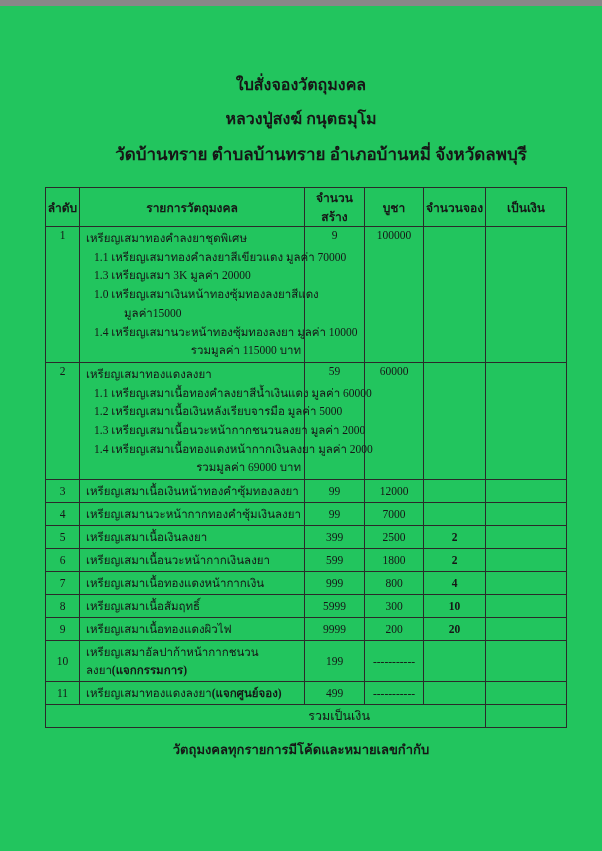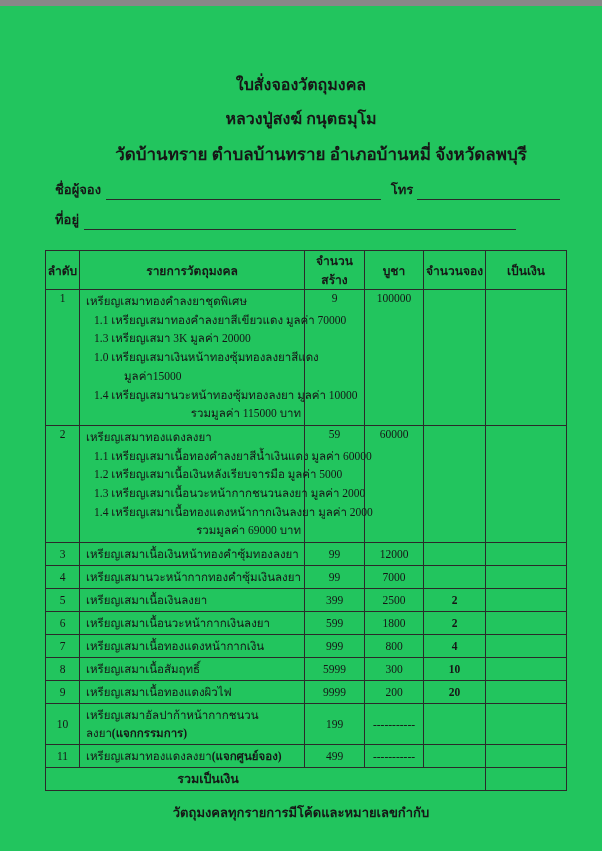--- a/index.html
+++ b/index.html
@@ -32,47 +32,35 @@
   td.c { text-align: center; }
   tr.single td { height: 22px; }
   td.item-cell { padding: 2px 3px 2px 6px; }
   .item-line { line-height: 18.7px; white-space: nowrap; }
   .sl { padding-left: 8px; }
   .cl { padding-left: 38px; }
   .rl { padding-left: 48px; text-align: right; }
   td.vt { vertical-align: top; padding-top: 2px; }
   .bold { font-weight: bold; }
   tr.total-row td { height: 23px; }
-  .total-cell { text-align: center; font-weight: bold; font-size: 12.5px; padding-right: 115px; }
+  .total-cell { text-align: right; font-weight: normal; font-size: 12.5px; padding-right: 115px; }
   
   .footer { text-align: center; margin-top: 11px; font-weight: bold; font-size: 13px; }
 </style>
 </head>
 <body>
 
 <div class="page">
 
   <div class="titles">
     <div class="t1">ใบสั่งจองวัตถุมงคล</div>
     <div class="t2">หลวงปู่สงฆ์ กนุตธมุโม</div>
     <div class="t3">วัดบ้านทราย ตำบลบ้านทราย อำเภอบ้านหมี่ จังหวัดลพบุรี</div>
   </div>
 
-  <div class="form-area">
-    <div class="form-row">
-      <span class="lbl">ชื่อผู้จอง</span>
-      <span class="fill-line line-name"></span>
-      <span class="lbl lbl-phone">โทร</span>
-      <span class="fill-line line-phone"></span>
-    </div>
-    <div class="form-row">
-      <span class="lbl">ที่อยู่</span>
-      <span class="fill-line line-addr"></span>
-    </div>
-  </div>
 
   <table>
     <colgroup>
       <col style="width:34px">
         <col style="width:225px">
         <col style="width:60px">
       <col style="width:59px">
         <col style="width:62px">
         <col style="width:81px">
     </colgroup>

